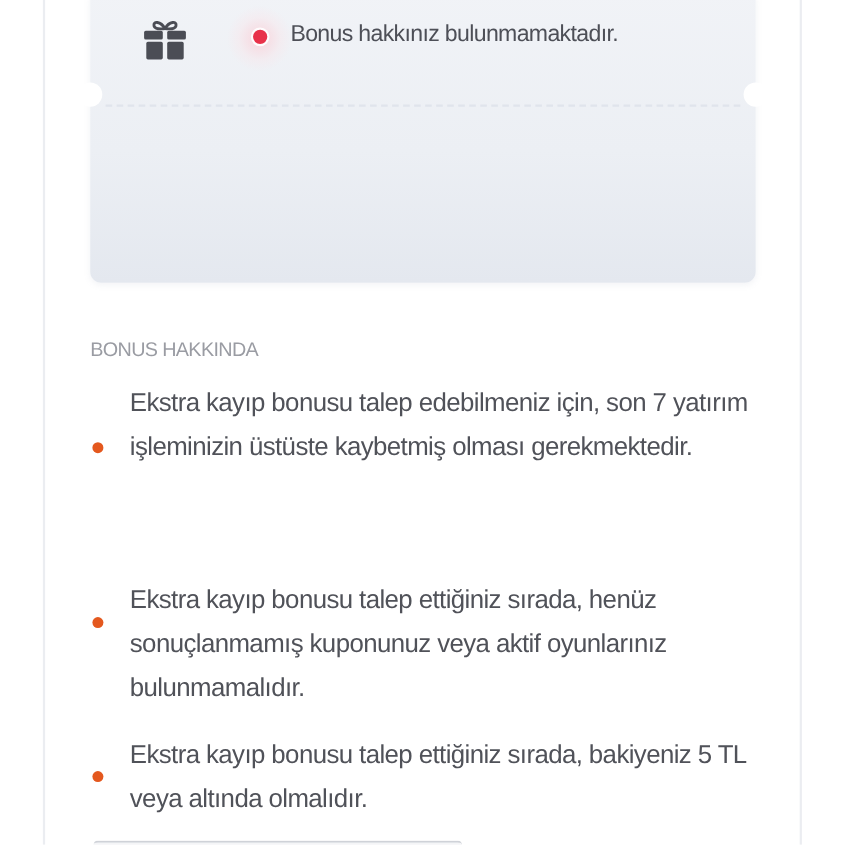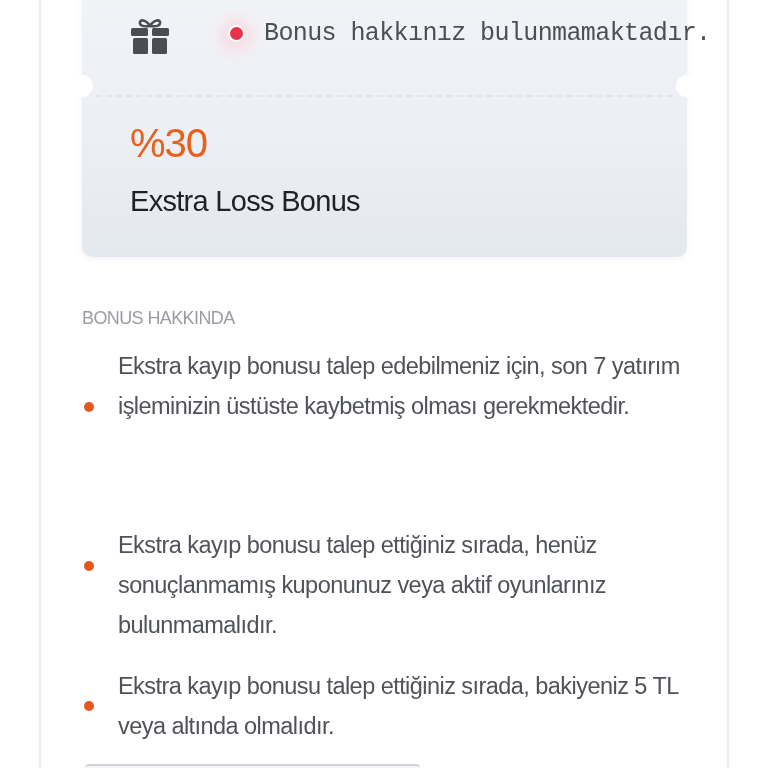--- a/index.html
+++ b/index.html
@@ -87,25 +87,24 @@
       width: 13px;
       height: 13px;
       border-radius: 50%;
       background: #e8324a;
       box-shadow: 0 0 0 2px rgba(255,255,255,0.9);
     }
     .status-text {
       position: absolute;
       left: 182px;
       top: 29px;
-      font-size: 25px;
+      font-size: 21px;
       letter-spacing: -0.6px;
       color: #4d4f57;
       white-space: nowrap;
-      font-family: Liberation Mono, monospace;
     }
     .bonus-percent {
       position: absolute;
       left: 48px;
       top: 133px;
       font-size: 40px;
       letter-spacing: -1px;
       color: #e8601c;
       line-height: 1;
     }
@@ -195,22 +194,20 @@
         <rect x="22" y="13" width="17" height="8" rx="1.5" fill="#4b4d55"></rect>
         <rect x="3" y="23" width="15" height="16" rx="1.5" fill="#4b4d55"></rect>
         <rect x="22" y="23" width="15" height="16" rx="1.5" fill="#4b4d55"></rect>
       </svg>
     </span>
 
     <div class="status-glow"></div>
     <div class="status-dot"></div>
     <span class="status-text">Bonus hakkınız bulunmamaktadır.</span>
 
-    <div class="bonus-percent">%30</div>
-    <div class="bonus-title">Exstra Loss Bonus</div>
   </div>
 
   <div class="section-heading">BONUS HAKKINDA</div>
 
   <ul class="info-list">
     <li class="info-item" style="top:346px;height:120px;">
       <span class="info-bullet" style="top:56px;"></span>
       <span class="info-text" style="top:0;">Ekstra kayıp bonusu talep edebilmeniz için, son 7 yatırım işleminizin üstüste kaybetmiş olması gerekmektedir.</span>
     </li>
     <li class="info-item" style="top:505px;height:120px;">

